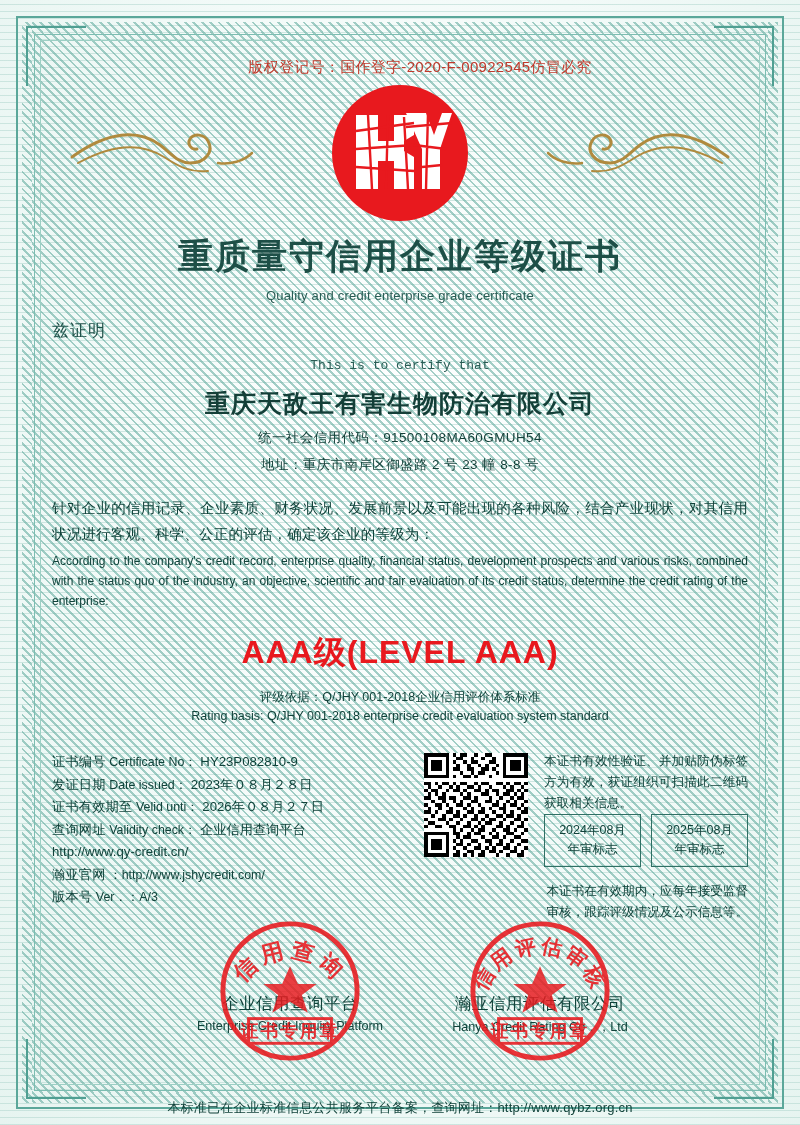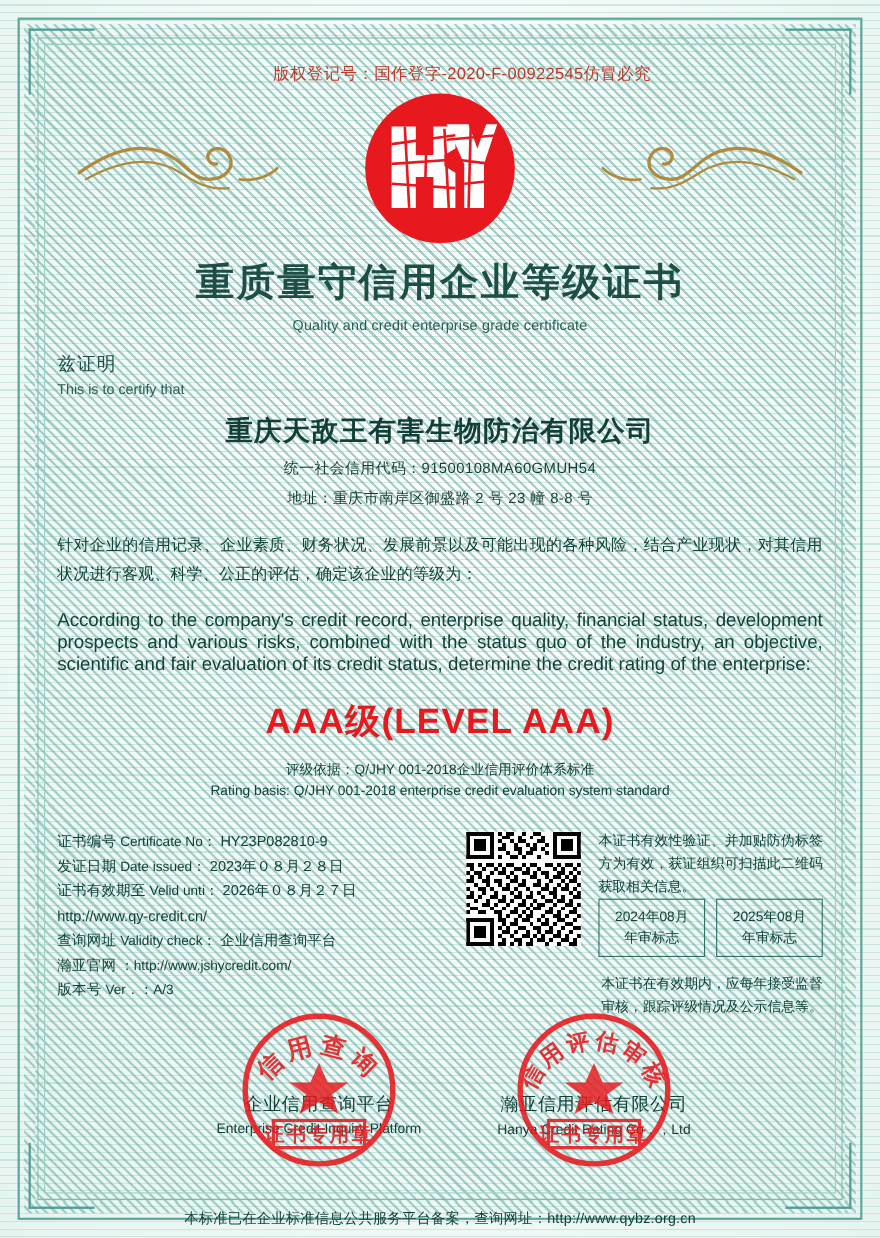--- a/index.html
+++ b/index.html
@@ -137,23 +137,25 @@
     letter-spacing: .2px;
   }
   .certify-cn {
     text-align: left;
     font-size: 17px;
     color: #1e4f47;
     margin-top: 16px;
     letter-spacing: 1px;
   }
   .certify-en {
+    text-align: center;
     font-size: 13px;
     color: #2a5d55;
-    margin-top: 4px;
+    margin-top: 16px;
+    font-family: Liberation Mono, monospace;
   }
   .company {
     text-align: center;
     font-size: 25px;
     font-weight: bold;
     color: #143f38;
     margin-top: 14px;
     letter-spacing: 1px;
   }
   .code-line, .addr-line {
@@ -170,24 +172,24 @@
     color: #11423a;
   }
   .para .cn {
     font-size: 14.5px;
     line-height: 26px;
     text-align: justify;
     letter-spacing: .2px;
     font-family: Liberation Mono, monospace;
   }
   .para .en {
-    font-size: 17px;
+    font-size: 12px;
     line-height: 20px;
     text-align: justify;
-    margin-top: 18px;
+    margin-top: 3px;
   }
 
   
   .level {
     text-align: center;
     font-size: 32px;
     font-weight: bold;
     color: #e8191e;
     margin-top: 20px;
     letter-spacing: 1px;
@@ -380,26 +382,26 @@
           <span class="lbl-cn">发证日期</span>
           <span class="lbl-en">Date issued：</span>
           <span>2023年０８月２８日</span>
         </div>
         <div class="row">
           <span class="lbl-cn">证书有效期至</span>
           <span class="lbl-en">Velid unti：</span>
           <span>2026年０８月２７日</span>
         </div>
         <div class="row">
-          <span>http://www.qy-credit.cn/</span>
-        </div>
-        <div class="row">
           <span class="lbl-cn">查询网址</span>
           <span class="lbl-en">Validity check：</span>
           <span>企业信用查询平台</span>
+        </div>
+        <div class="row">
+          <span>http://www.qy-credit.cn/</span>
         </div>
         <div class="row">
           <span class="lbl-cn">瀚亚官网</span>
           <span class="lbl-en">：http://www.jshycredit.com/</span>
         </div>
         <div class="row">
           <span class="lbl-cn">版本号</span>
           <span class="lbl-en">Ver．：A/3</span>
         </div>
       </div>

